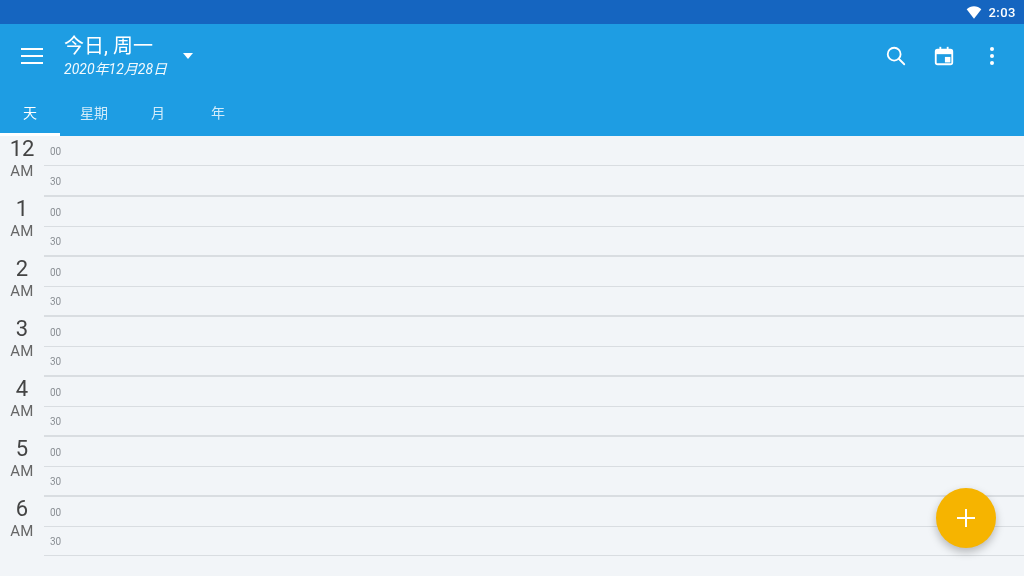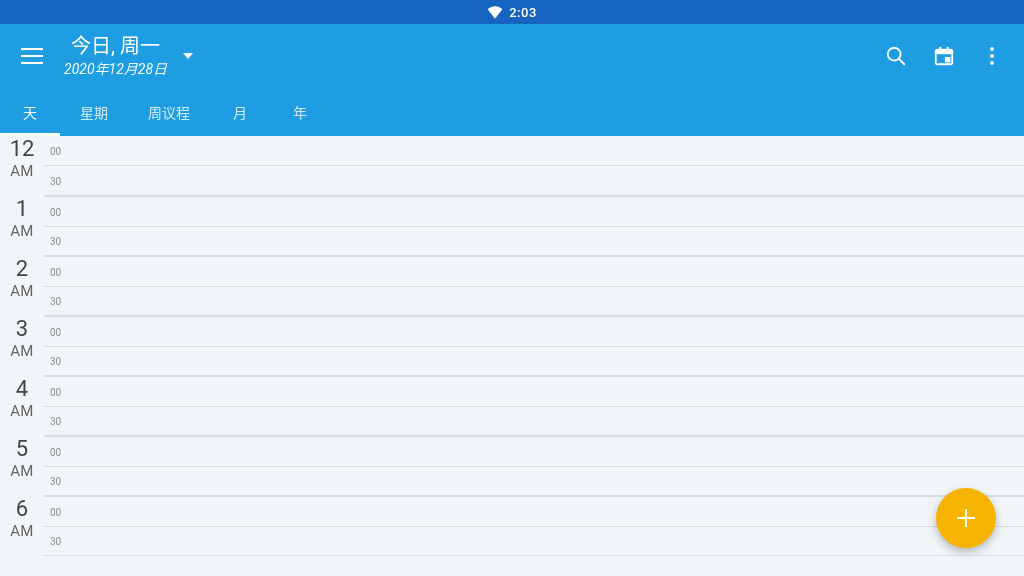--- a/index.html
+++ b/index.html
@@ -1,28 +1,28 @@
 <!DOCTYPE html>
 <html><head>
 <meta charset="utf-8">
 <style>
   * { margin: 0; padding: 0; box-sizing: border-box; }
   html, body { width: 1024px; height: 576px; overflow: hidden; font-family: Roboto, "Noto Sans CJK SC", "Helvetica Neue", Arial, sans-serif; background: #f2f5f8; }
   .screen { width: 1024px; height: 576px; position: relative; display: flex; flex-direction: column; }
 
   
-  .status-bar { height: 24px; background: #1565C0; color: #fff; display: flex; align-items: center; justify-content: center; padding: 0 8px; font-size: 13px; font-weight: 500; }
+  .status-bar { height: 24px; background: #1565C0; color: #fff; display: flex; align-items: center; justify-content: flex-end; padding: 0 8px; font-size: 13px; font-weight: 500; }
   .status-bar .wifi { margin-right: 6px; display:inline-flex; }
   .status-bar .time { letter-spacing: 0.5px; }
 
   
   .app-bar { background: #1E9DE3; color: #fff; display: flex; flex-direction: column; }
   .app-bar-top { height: 64px; display: flex; align-items: center; padding: 0 8px; }
   .hamburger { width: 48px; height: 48px; display: flex; align-items: center; justify-content: center; cursor: pointer; }
-  .title-block { display: flex; align-items: center; cursor: pointer; text-align: center; }
+  .title-block { display: flex; align-items: center; cursor: pointer; }
   .title-text { display: flex; flex-direction: column; margin-left: 8px; }
   .title-main { font-size: 20px; font-weight: 400; line-height: 1.15; }
   .title-sub { font-size: 14px; font-weight: 400; opacity: 0.95; font-style: italic; }
   .dropdown-caret { margin-left: 16px; display: inline-flex; }
   .spacer { flex: 1; }
   .action-btn { width: 48px; height: 48px; display: flex; align-items: center; justify-content: center; cursor: pointer; }
 
   
   .tabs { height: 48px; display: flex; align-items: stretch; }
   .tab { padding: 0 20px; display: flex; align-items: center; justify-content: center; font-size: 14px; color: rgba(255,255,255,0.8); cursor: pointer; position: relative; min-width: 60px; }
@@ -114,23 +114,20 @@
     </div>
 
     <div class="tabs" id="tabs">
         <div class="tab selected">
           <span>天</span>
         </div>
         <div class="tab">
           <span>星期</span>
         </div>
         <div class="tab">
-          <span>周议程</span>
-        </div>
-        <div class="tab">
           <span>月</span>
         </div>
         <div class="tab">
           <span>年</span>
         </div>
       </div>
   </div>
 
   <div class="day-grid" id="day-grid">
       <div class="hour-row">

